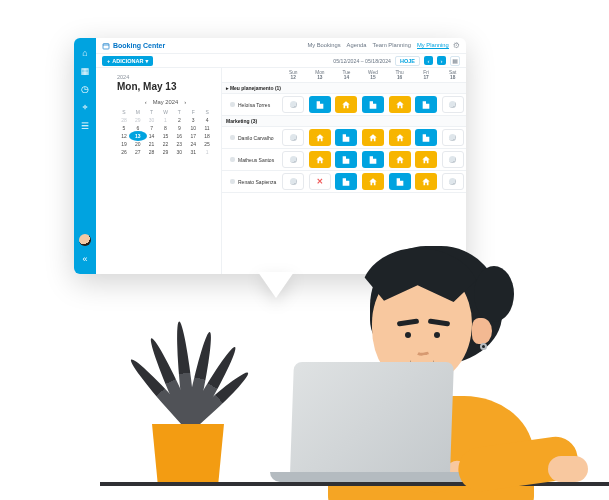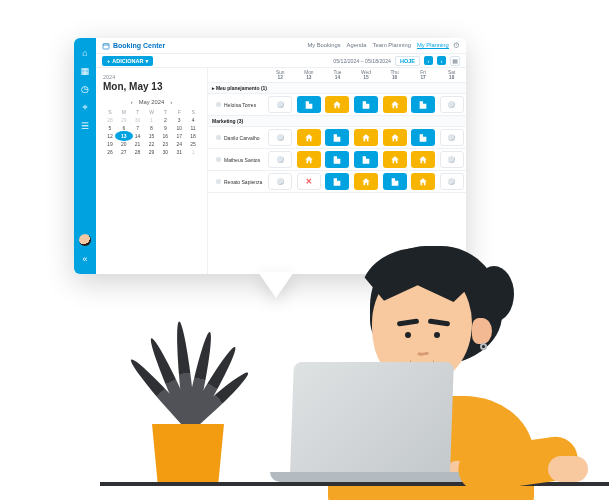--- a/index.html
+++ b/index.html
@@ -109,20 +109,21 @@
   }
   .mode-btn {
     width: 10px; height: 10px; border: 1px solid #d7e6f0;
     border-radius: 2px; display:flex;align-items:center;justify-content:center;
     color:#7c8691; font-size:6px;
   }
 
   .content {
     flex: 1;
     display: flex;
+    margin-left: 14px;
   }
 
   
   .calendar {
     width: 112px;
     border-right: 1px solid #eef1f4;
     padding: 6px 7px;
   }
   .cur-date .year { font-size: 5.5px; color: #8a929c; }
   .cur-date .day  { font-size: 10px; font-weight: 800; margin-top: 1px; }

